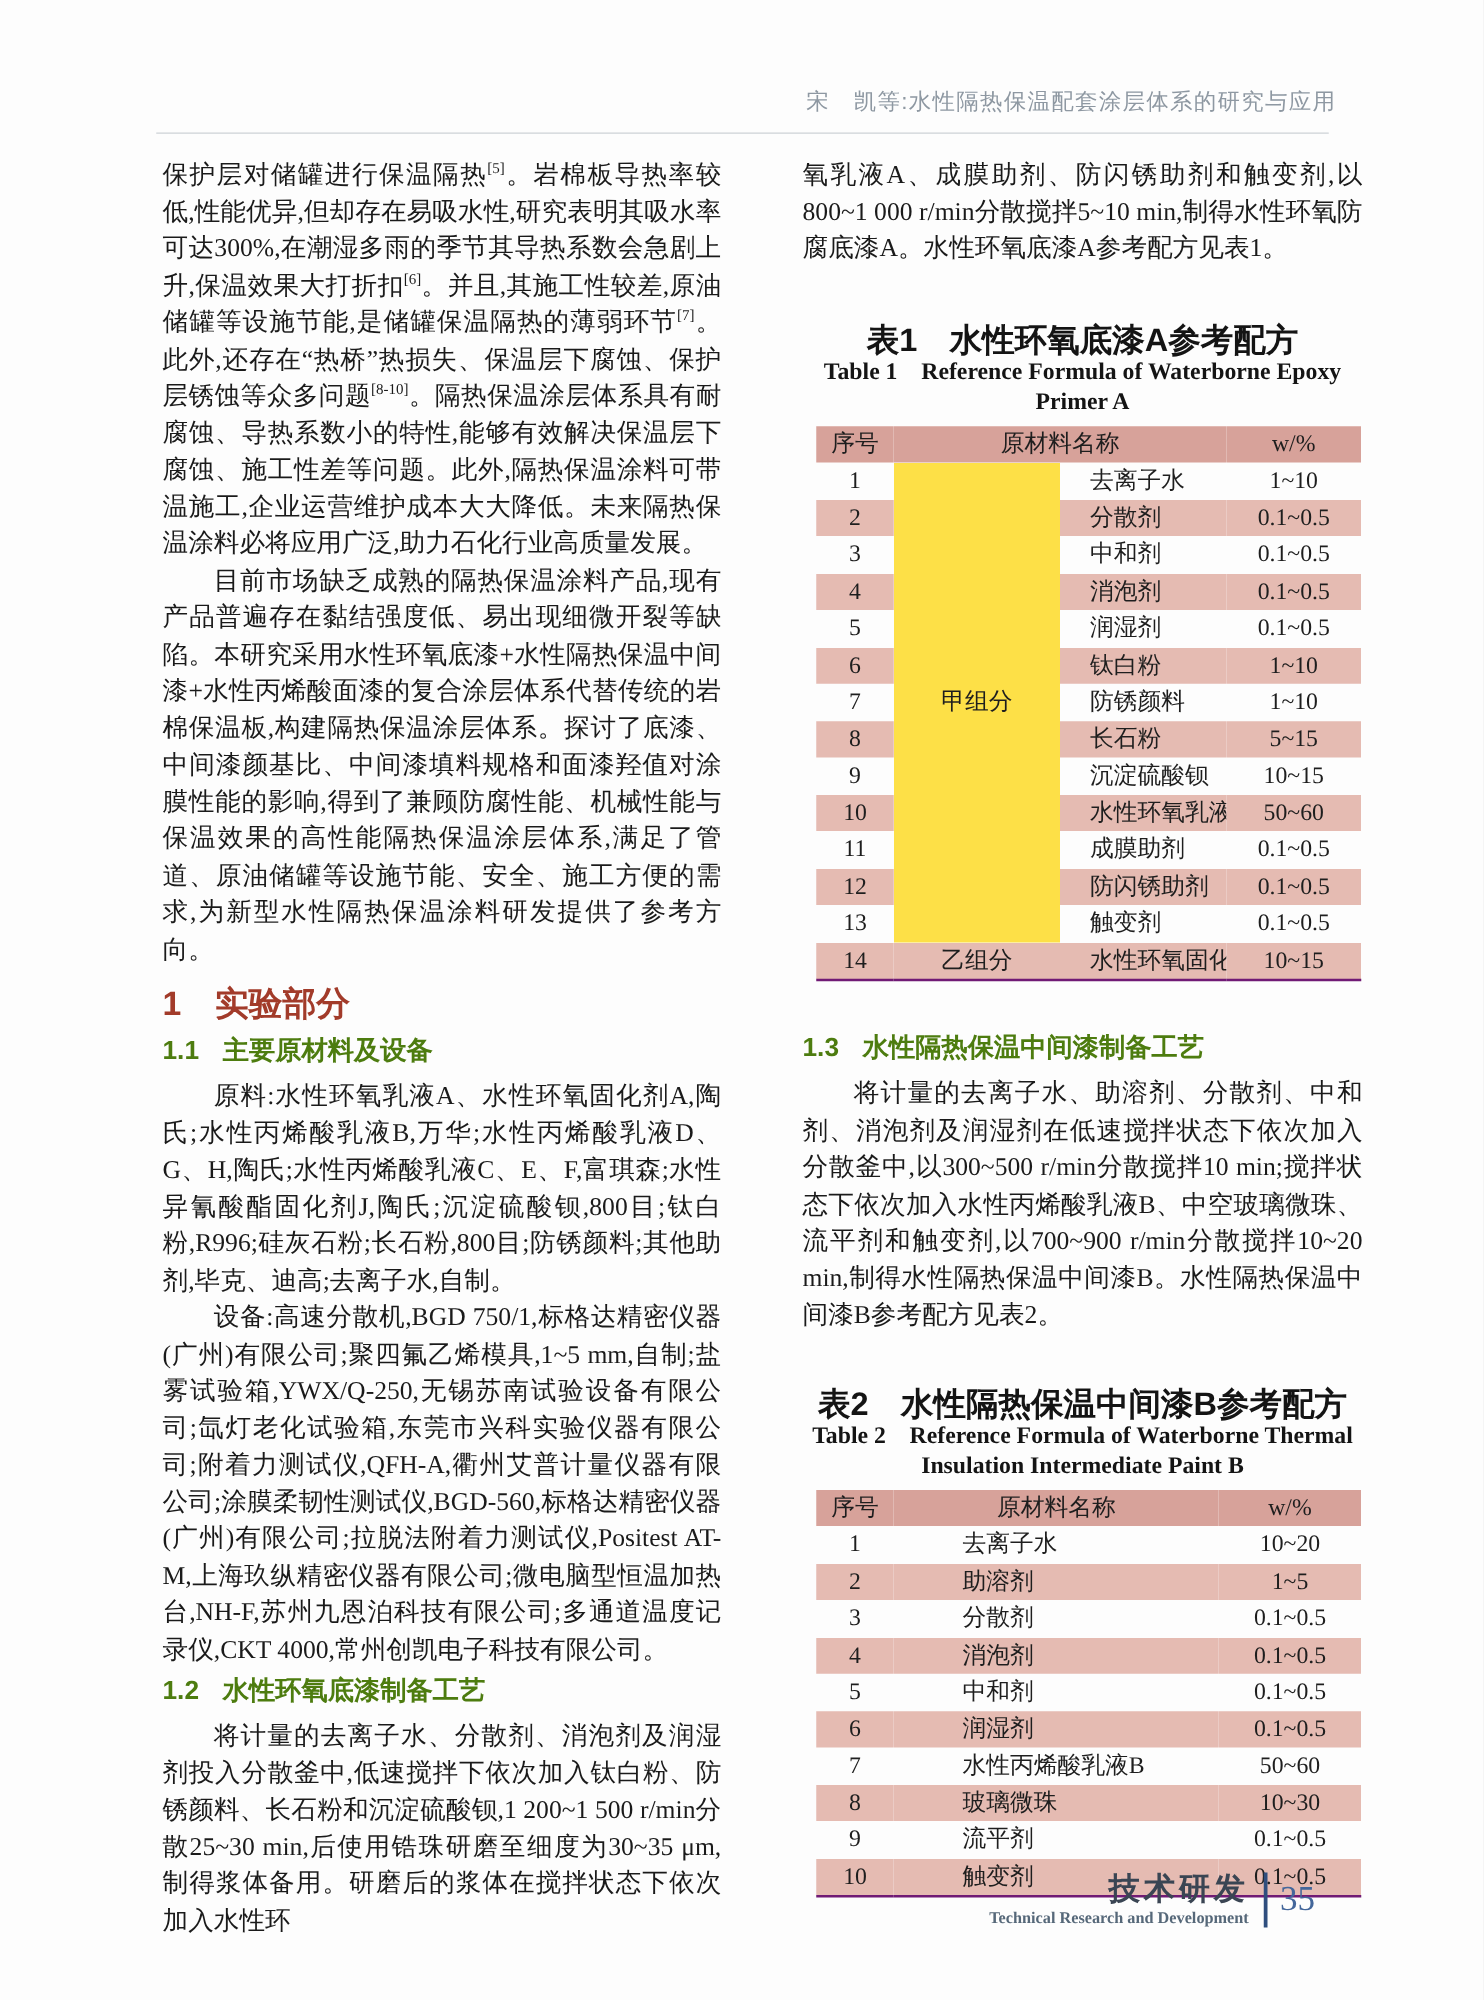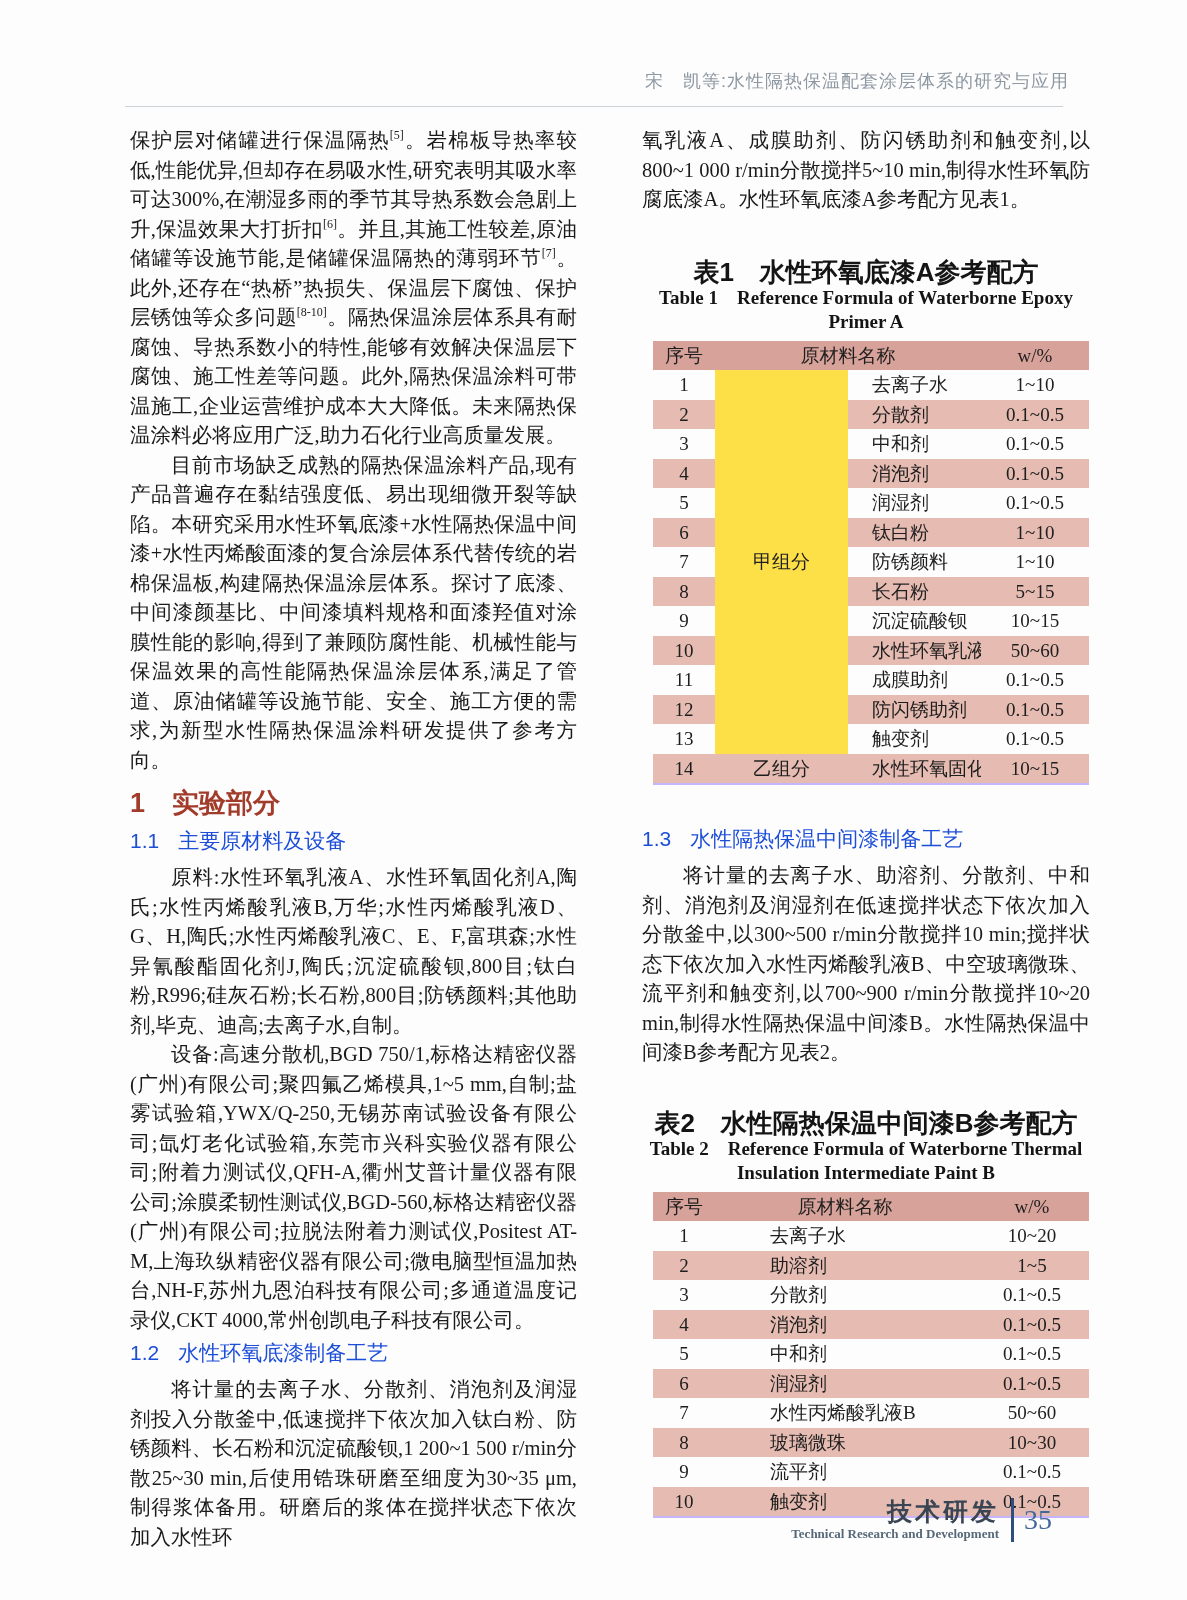--- a/index.html
+++ b/index.html
@@ -13,34 +13,34 @@
   .col{position:absolute;top:126px;font-size:20.5px;line-height:29.5px;text-align:justify;color:#1a1a1a;}
   .col-left{left:130px;width:447px;}
   .col-right{left:597px;width:448px;margin-left:45px;}
   .col p{margin:0;}
   .p-indent{text-indent:2em;}
   sup{font-size:12px;line-height:0;}
   
   .sec{font-family:"Liberation Sans","DejaVu Sans",sans-serif;font-weight:bold;color:#A23B2A;
        font-size:27px;line-height:33px;margin:12px 0 8px 0;}
   .sec .no{margin-right:27px;}
-  .sub{font-family:"Liberation Sans","DejaVu Sans",sans-serif;font-weight:normal;color:#1d4ed8;
+  .sub{font-family:"Liberation Sans","DejaVu Sans",sans-serif;font-weight:bold;color:#4d7c0f;
        font-size:21px;line-height:26px;margin:5px 0 9px 0;}
   .sub .no{margin-right:19px;}
   .sub-gap{margin-top:41px;}
   
   .tbl-block{margin-top:44px;}
   .tbl-block2{margin-top:42px;}
   .cap-cn{text-align:center;font-family:"Liberation Sans","DejaVu Sans",sans-serif;font-weight:bold;
           font-size:26px;line-height:27px;color:#141414;}
   .cap-en{text-align:center;font-family:"Liberation Serif","DejaVu Serif",serif;font-weight:bold;
           font-size:19px;line-height:24px;color:#141414;}
   
   table{border-collapse:collapse;table-layout:fixed;margin:7px 0 0 11px;width:436px;
-        font-size:19px;color:#1e1e1e;border-bottom:2px solid #c4b5fd;}
+        font-size:19px;color:#1e1e1e;border-bottom:2px solid #701a75;}
   th,td{height:28px;padding:0;text-align:center;font-weight:normal;overflow:hidden;white-space:nowrap;}
   thead th{background:#D7A29A;}
   th.th-w,td.td-w{font-style:normal;}
   .w-head{font-style:italic;}
   tr.alt td{background:#E5BBB2;}
   td.td-group{background:#fde047;}
   tr.alt td.td-group.single{background:#E5BBB2;}
   .t1 .td-no,.t1 .th-no{width:62px;}
   .t1 .td-group{width:84px;}
   .t1 .td-name{width:182px;text-align:left;padding-left:24px;}

